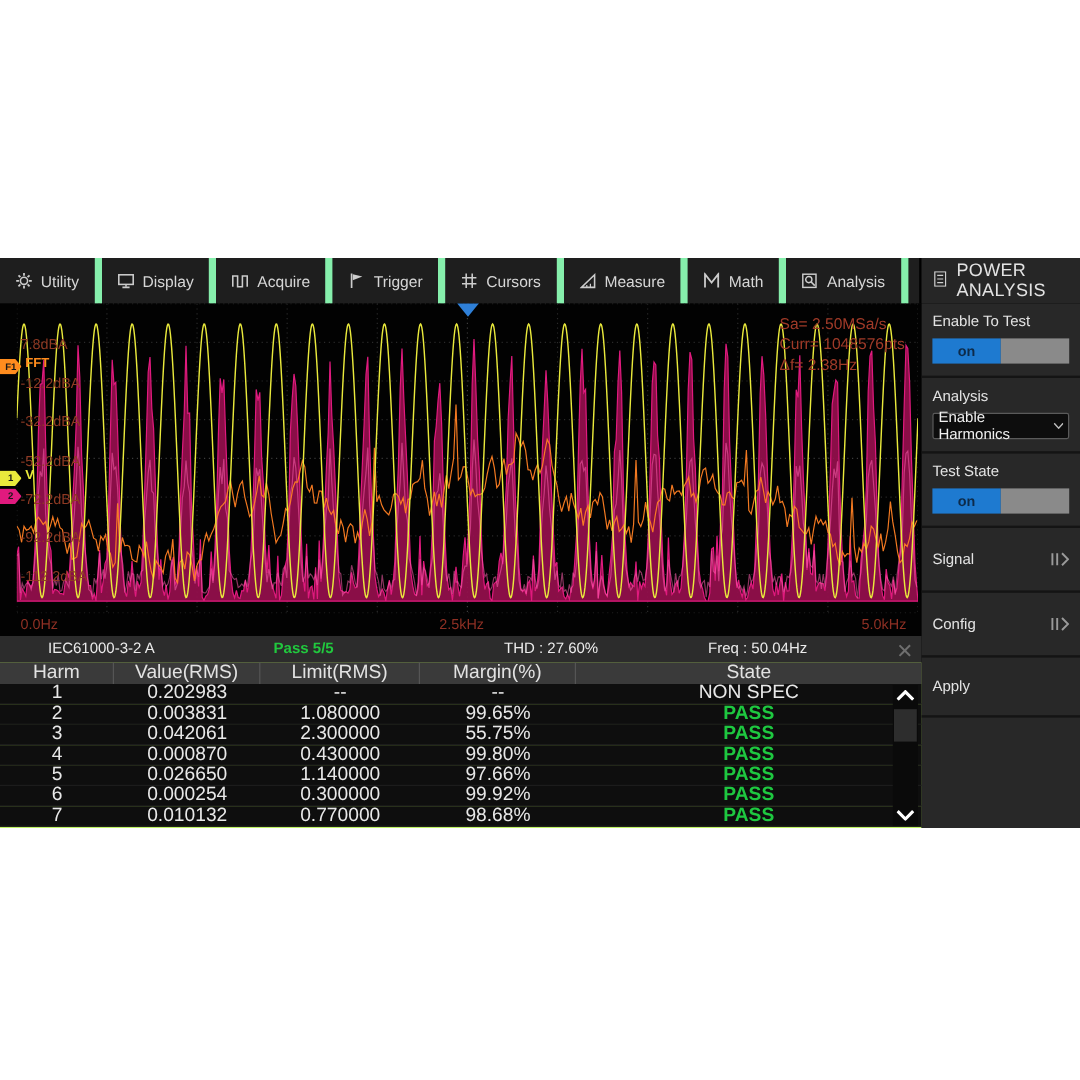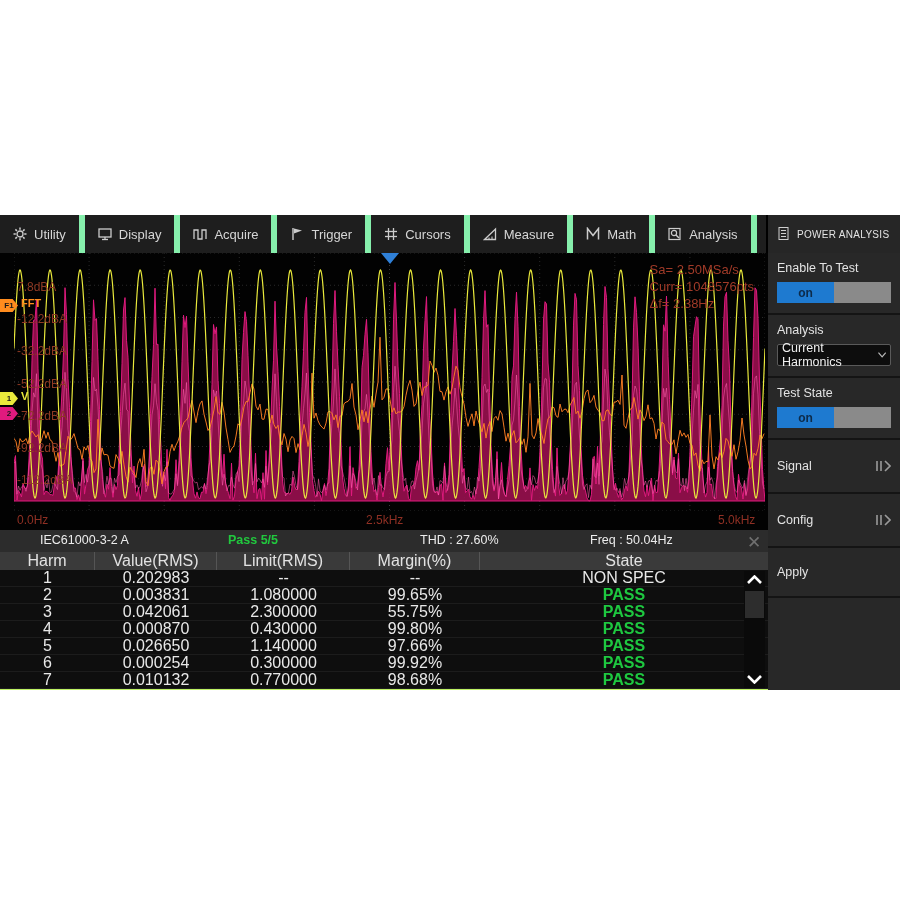--- a/index.html
+++ b/index.html
@@ -9,21 +9,21 @@
   
   .topbar { position:absolute; left:0; top:0; width:900px; height:38px; display:flex; }
   .menubar { width:768px; height:38px; background:#1e1e1e; display:flex; align-items:center; border-right:2px solid #000; }
   .menu-item { display:flex; align-items:center; gap:7px; padding:0 13px; height:100%; color:#d6d6d6; font-size:13px; cursor:default; border-right:6px solid #86efac; }
   .menu-item svg { display:block; }
   .brandblock { margin-left:2px; display:flex; flex-direction:column; justify-content:center; align-items:center; min-width:146px; height:100%; }
   .brandrow { display:flex; align-items:baseline; gap:10px; }
   .brand { color:#c9c9c9; font-weight:bold; font-size:15px; letter-spacing:1px; }
   .trigd { color:#2cb5b5; font-size:12px; font-weight:bold; }
   .freqbox { margin-top:1px; background:#101010; border:1px solid #2e2e2e; color:#e8e8e8; font-size:12px; padding:0 10px; line-height:15px; border-radius:2px; }
-  .panel-header { width:132px; height:38px; background:#262626; color:#e3e3e3; font-size:10px; display:flex; align-items:center; gap:8px; padding-left:10px; letter-spacing:.3px; }
+  .panel-header { width:132px; height:38px; background:#262626; color:#e3e3e3; font-size:15px; display:flex; align-items:center; gap:8px; padding-left:10px; letter-spacing:.3px; }
 
   
   .wave { position:absolute; left:0; top:38px; width:768px; height:277px; background:#020202; }
   .wave svg.scope { position:absolute; left:14px; top:0; }
   .fftinfo { position:absolute; right:14px; top:8px; color:#a03a28; font-size:13px; line-height:17px; text-align:left; }
   .dblabel { position:absolute; left:17px; color:#8f3a24; font-size:12px; }
   .freqlabel { position:absolute; bottom:3px; color:#8f3024; font-size:12px; }
   .trig-tri { position:absolute; left:381px; top:0; width:0; height:0; border-left:9px solid transparent; border-right:9px solid transparent; border-top:11px solid #2f80d8; }
   .chmark { position:absolute; left:0; width:18px; height:13px; display:flex; align-items:center; justify-content:center; font-size:8px; font-weight:bold; color:#181818; clip-path:polygon(0 0,70% 0,100% 50%,70% 100%,0 100%); }
   .chmark-side { position:absolute; font-size:11px; font-weight:bold; }
@@ -302,21 +302,21 @@
     <div class="sect">
       <div class="lbl">Enable To Test</div>
       <div class="toggle">
         <div class="tog-on">on</div>
         <div class="tog-off"></div>
       </div>
     </div>
     <div class="sect">
       <div class="lbl">Analysis</div>
       <div class="dropdown">
-        <span>Current Harmonics</span>
+        <span>Enable Harmonics</span>
         <svg width="9" height="6" viewBox="0 0 9 6">
             <polyline points="0.5,0.5 4.5,5 8.5,0.5" fill="none" stroke="#bbbbbb" stroke-width="1.3"></polyline>
           </svg>
       </div>
     </div>
     <div class="sect">
       <div class="lbl">Test State</div>
       <div class="toggle">
         <div class="tog-on">on</div>
         <div class="tog-off"></div>

